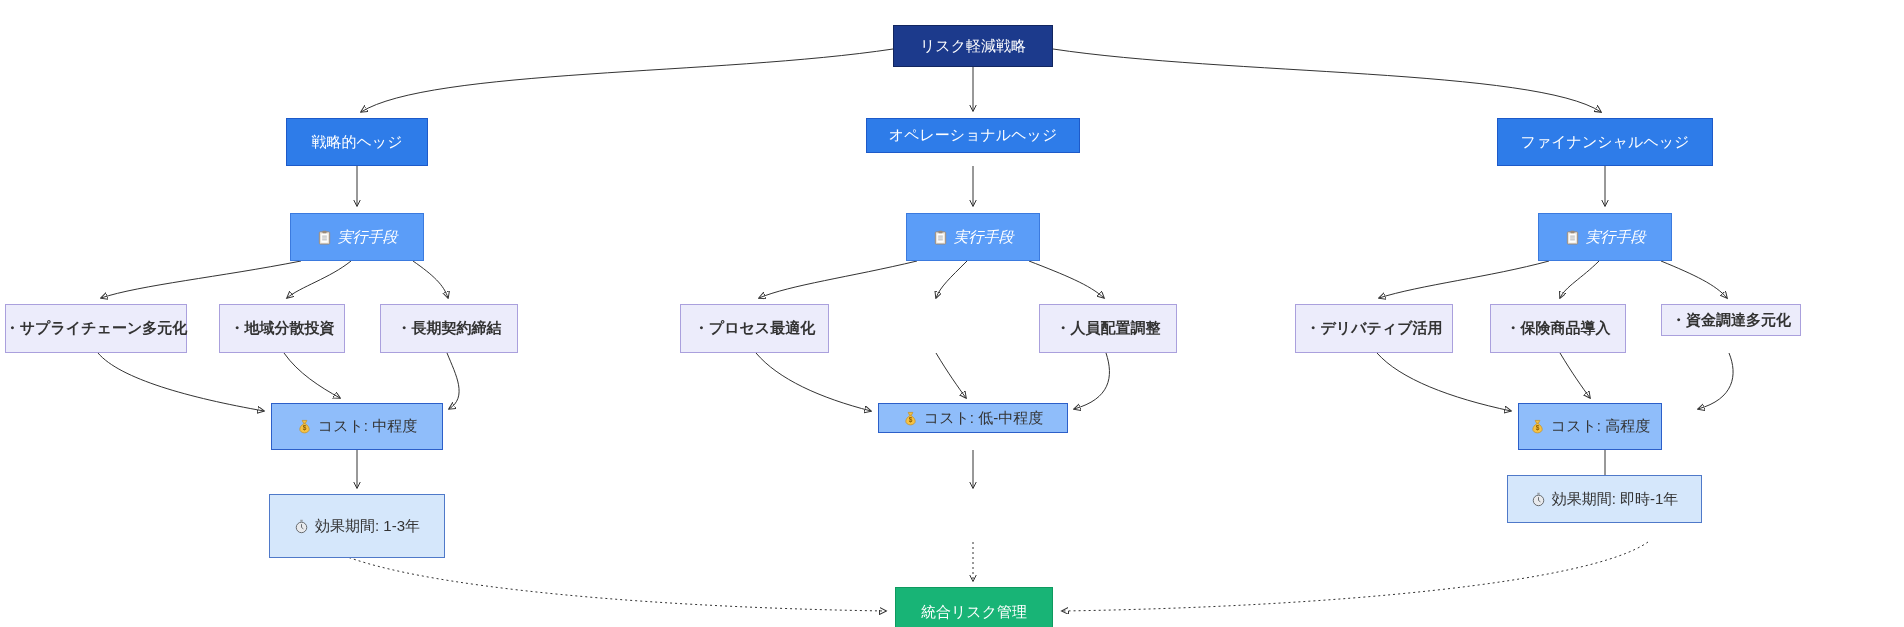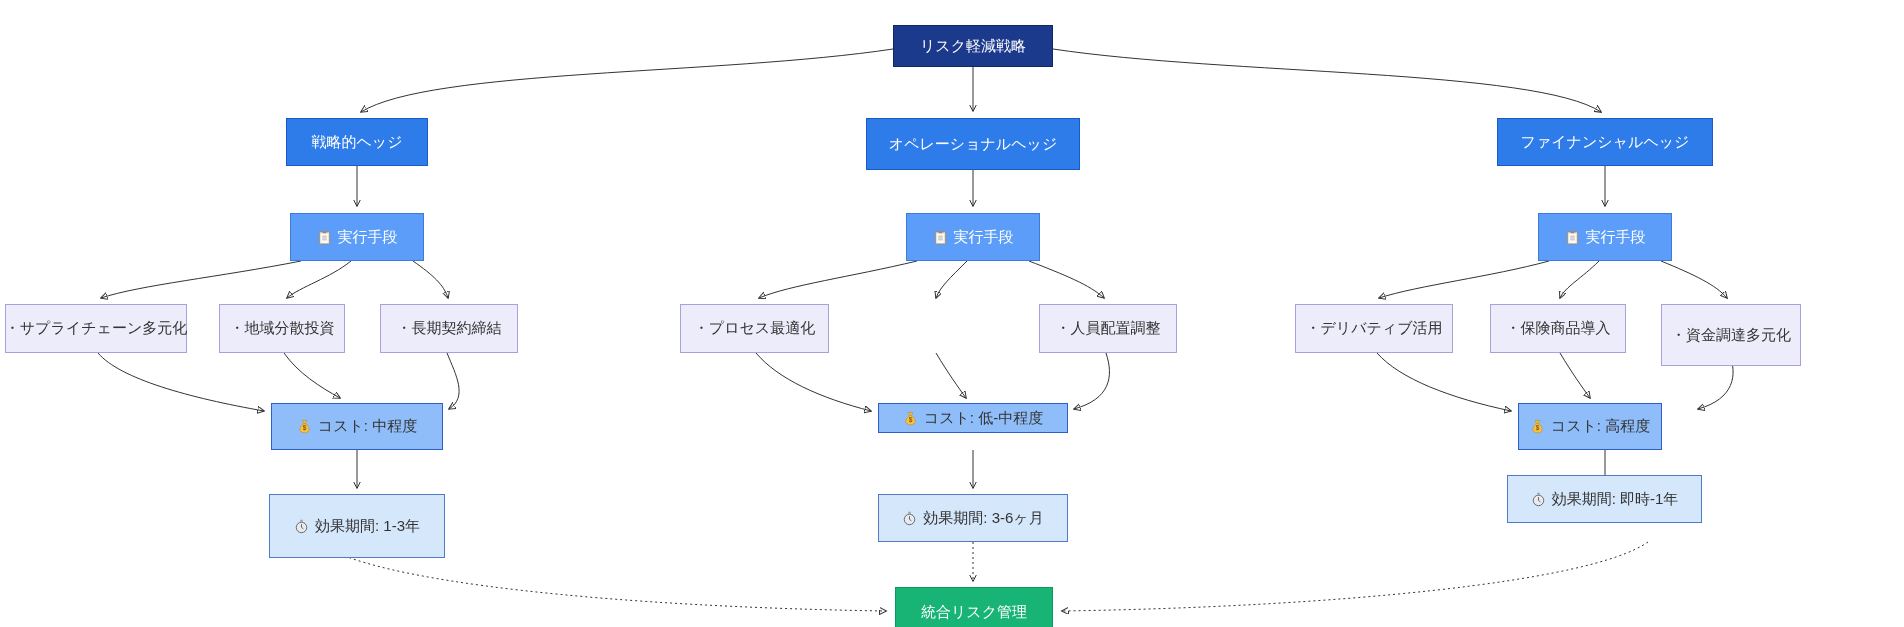--- a/index.html
+++ b/index.html
@@ -19,22 +19,22 @@
     display:flex;align-items:center;justify-content:center;
     box-sizing:border-box;
     font-size:15px;
     text-align:center;
     gap:6px;
     border:1px solid #000;
   }
   .node .lbl{white-space:nowrap;}
   .root-node{background:var(--root_fill);border-color:var(--root_border);color:var(--text_light);}
   .header-node{background:var(--header_fill);border-color:var(--header_border);color:var(--text_light);}
-  .exec-node{background:var(--exec_fill);border-color:var(--exec_border);color:var(--text_light);}
-  .item-node{background:var(--item_fill);border-color:var(--item_border);color:var(--text_dark);}
+  .exec-node{background:var(--exec_fill);border-color:var(--exec_border);color:var(--text_light);font-style:italic;}
+  .item-node{background:var(--item_fill);border-color:var(--item_border);color:var(--text_dark);font-weight:bold;}
   .cost-node{background:var(--cost_fill);border-color:var(--cost_border);color:var(--text_dark);justify-content:center;}
   .dur-node{background:var(--duration_fill);border-color:var(--duration_border);color:var(--text_dark);}
   .sink-node{background:var(--sink_fill);border-color:var(--sink_border);color:var(--text_light);font-family:Liberation Serif, serif;}
   .icon{display:inline-flex;line-height:0;}
 </style>
 </head>
 <body>
 
 <div class="canvas">
 
@@ -86,21 +86,21 @@
     <path class="dotted" d="M 1648 525 C 1590 566, 1330 590, 1062 594" marker-end="url(#arrow)"></path>
   </svg>
 
   <div class="node root-node" style="left:893px;top:8px;width:160px;height:42px">
     <span class="lbl">リスク軽減戦略</span>
   </div>
 
   <div class="node header-node" style="left:286px;top:101px;width:142px;height:48px">
     <span class="lbl">戦略的ヘッジ</span>
   </div>
-  <div class="node header-node" style="left:866px;top:101px;width:214px;height:52px">
+  <div class="node header-node" style="left:866px;top:101px;width:214px;height:35px">
     <span class="lbl">オペレーショナルヘッジ</span>
   </div>
   <div class="node header-node" style="left:1497px;top:101px;width:216px;height:48px">
     <span class="lbl">ファイナンシャルヘッジ</span>
   </div>
 
   <div class="node exec-node" style="left:290px;top:196px;width:134px;height:48px">
     <span class="icon">
         <svg width="15" height="15" viewBox="0 0 16 16">
           <rect x="2.5" y="2" width="11" height="13" rx="1" fill="#e8e2d9" stroke="#9a8a7a"></rect>
@@ -150,21 +150,21 @@
   <div class="node item-node" style="left:1039px;top:287px;width:138px;height:49px">
     <span class="lbl">・人員配置調整</span>
   </div>
 
   <div class="node item-node" style="left:1490px;top:287px;width:136px;height:49px">
     <span class="lbl">・保険商品導入</span>
   </div>
   <div class="node item-node" style="left:1295px;top:287px;width:158px;height:49px">
     <span class="lbl">・デリバティブ活用</span>
   </div>
-  <div class="node item-node" style="left:1661px;top:287px;width:140px;height:62px">
+  <div class="node item-node" style="left:1661px;top:287px;width:140px;height:32px">
     <span class="lbl">・資金調達多元化</span>
   </div>
 
   <div class="node cost-node" style="left:271px;top:386px;width:172px;height:47px">
     <span class="icon">
         <svg width="15" height="15" viewBox="0 0 16 16">
           <path d="M8 4.5 C 4.5 6.5, 3 9, 3 11 a5 3.8 0 0 0 10 0 c0-2-1.5-4.5-5-6.5z" fill="#f6c244" stroke="#c79123" stroke-width="0.8"></path>
           <path d="M5.5 1.5 L10.5 1.5 L9 4.5 L7 4.5 z" fill="#f6c244" stroke="#c79123" stroke-width="0.8"></path>
           <text x="8" y="12" font-size="7" text-anchor="middle" fill="#8a5d00" font-weight="bold">$</text>
         </svg>
@@ -196,40 +196,29 @@
     <span class="icon">
         <svg width="15" height="15" viewBox="0 0 16 16">
           <rect x="6.7" y="0.8" width="2.6" height="2" fill="#9aa0a6"></rect>
           <circle cx="8" cy="9" r="5.6" fill="#e8eaed" stroke="#5f6368" stroke-width="1"></circle>
           <path d="M8 9 L8 5.5" stroke="#5f6368" stroke-width="1"></path>
           <path d="M8 9 L10 10.5" stroke="#5f6368" stroke-width="1"></path>
         </svg>
       </span>
     <span class="lbl">効果期間: 1-3年</span>
   </div>
-  <div class="node dur-node" style="left:878px;top:477px;width:190px;height:48px">
+  <div class="node dur-node" style="left:1507px;top:458px;width:195px;height:48px">
     <span class="icon">
         <svg width="15" height="15" viewBox="0 0 16 16">
           <rect x="6.7" y="0.8" width="2.6" height="2" fill="#9aa0a6"></rect>
           <circle cx="8" cy="9" r="5.6" fill="#e8eaed" stroke="#5f6368" stroke-width="1"></circle>
           <path d="M8 9 L8 5.5" stroke="#5f6368" stroke-width="1"></path>
           <path d="M8 9 L10 10.5" stroke="#5f6368" stroke-width="1"></path>
         </svg>
       </span>
-    <span class="lbl">効果期間: 3-6ヶ月</span>
-  </div>
-  <div class="node dur-node" style="left:1507px;top:458px;width:195px;height:48px">
-    <span class="icon">
-        <svg width="15" height="15" viewBox="0 0 16 16">
-          <rect x="6.7" y="0.8" width="2.6" height="2" fill="#9aa0a6"></rect>
-          <circle cx="8" cy="9" r="5.6" fill="#e8eaed" stroke="#5f6368" stroke-width="1"></circle>
-          <path d="M8 9 L8 5.5" stroke="#5f6368" stroke-width="1"></path>
-          <path d="M8 9 L10 10.5" stroke="#5f6368" stroke-width="1"></path>
-        </svg>
-      </span>
     <span class="lbl">効果期間: 即時-1年</span>
   </div>
 
   <div class="node sink-node" style="left:895px;top:570px;width:158px;height:50px">
     <span class="lbl">統合リスク管理</span>
   </div>
 
 </div>
 
 </body></html>

